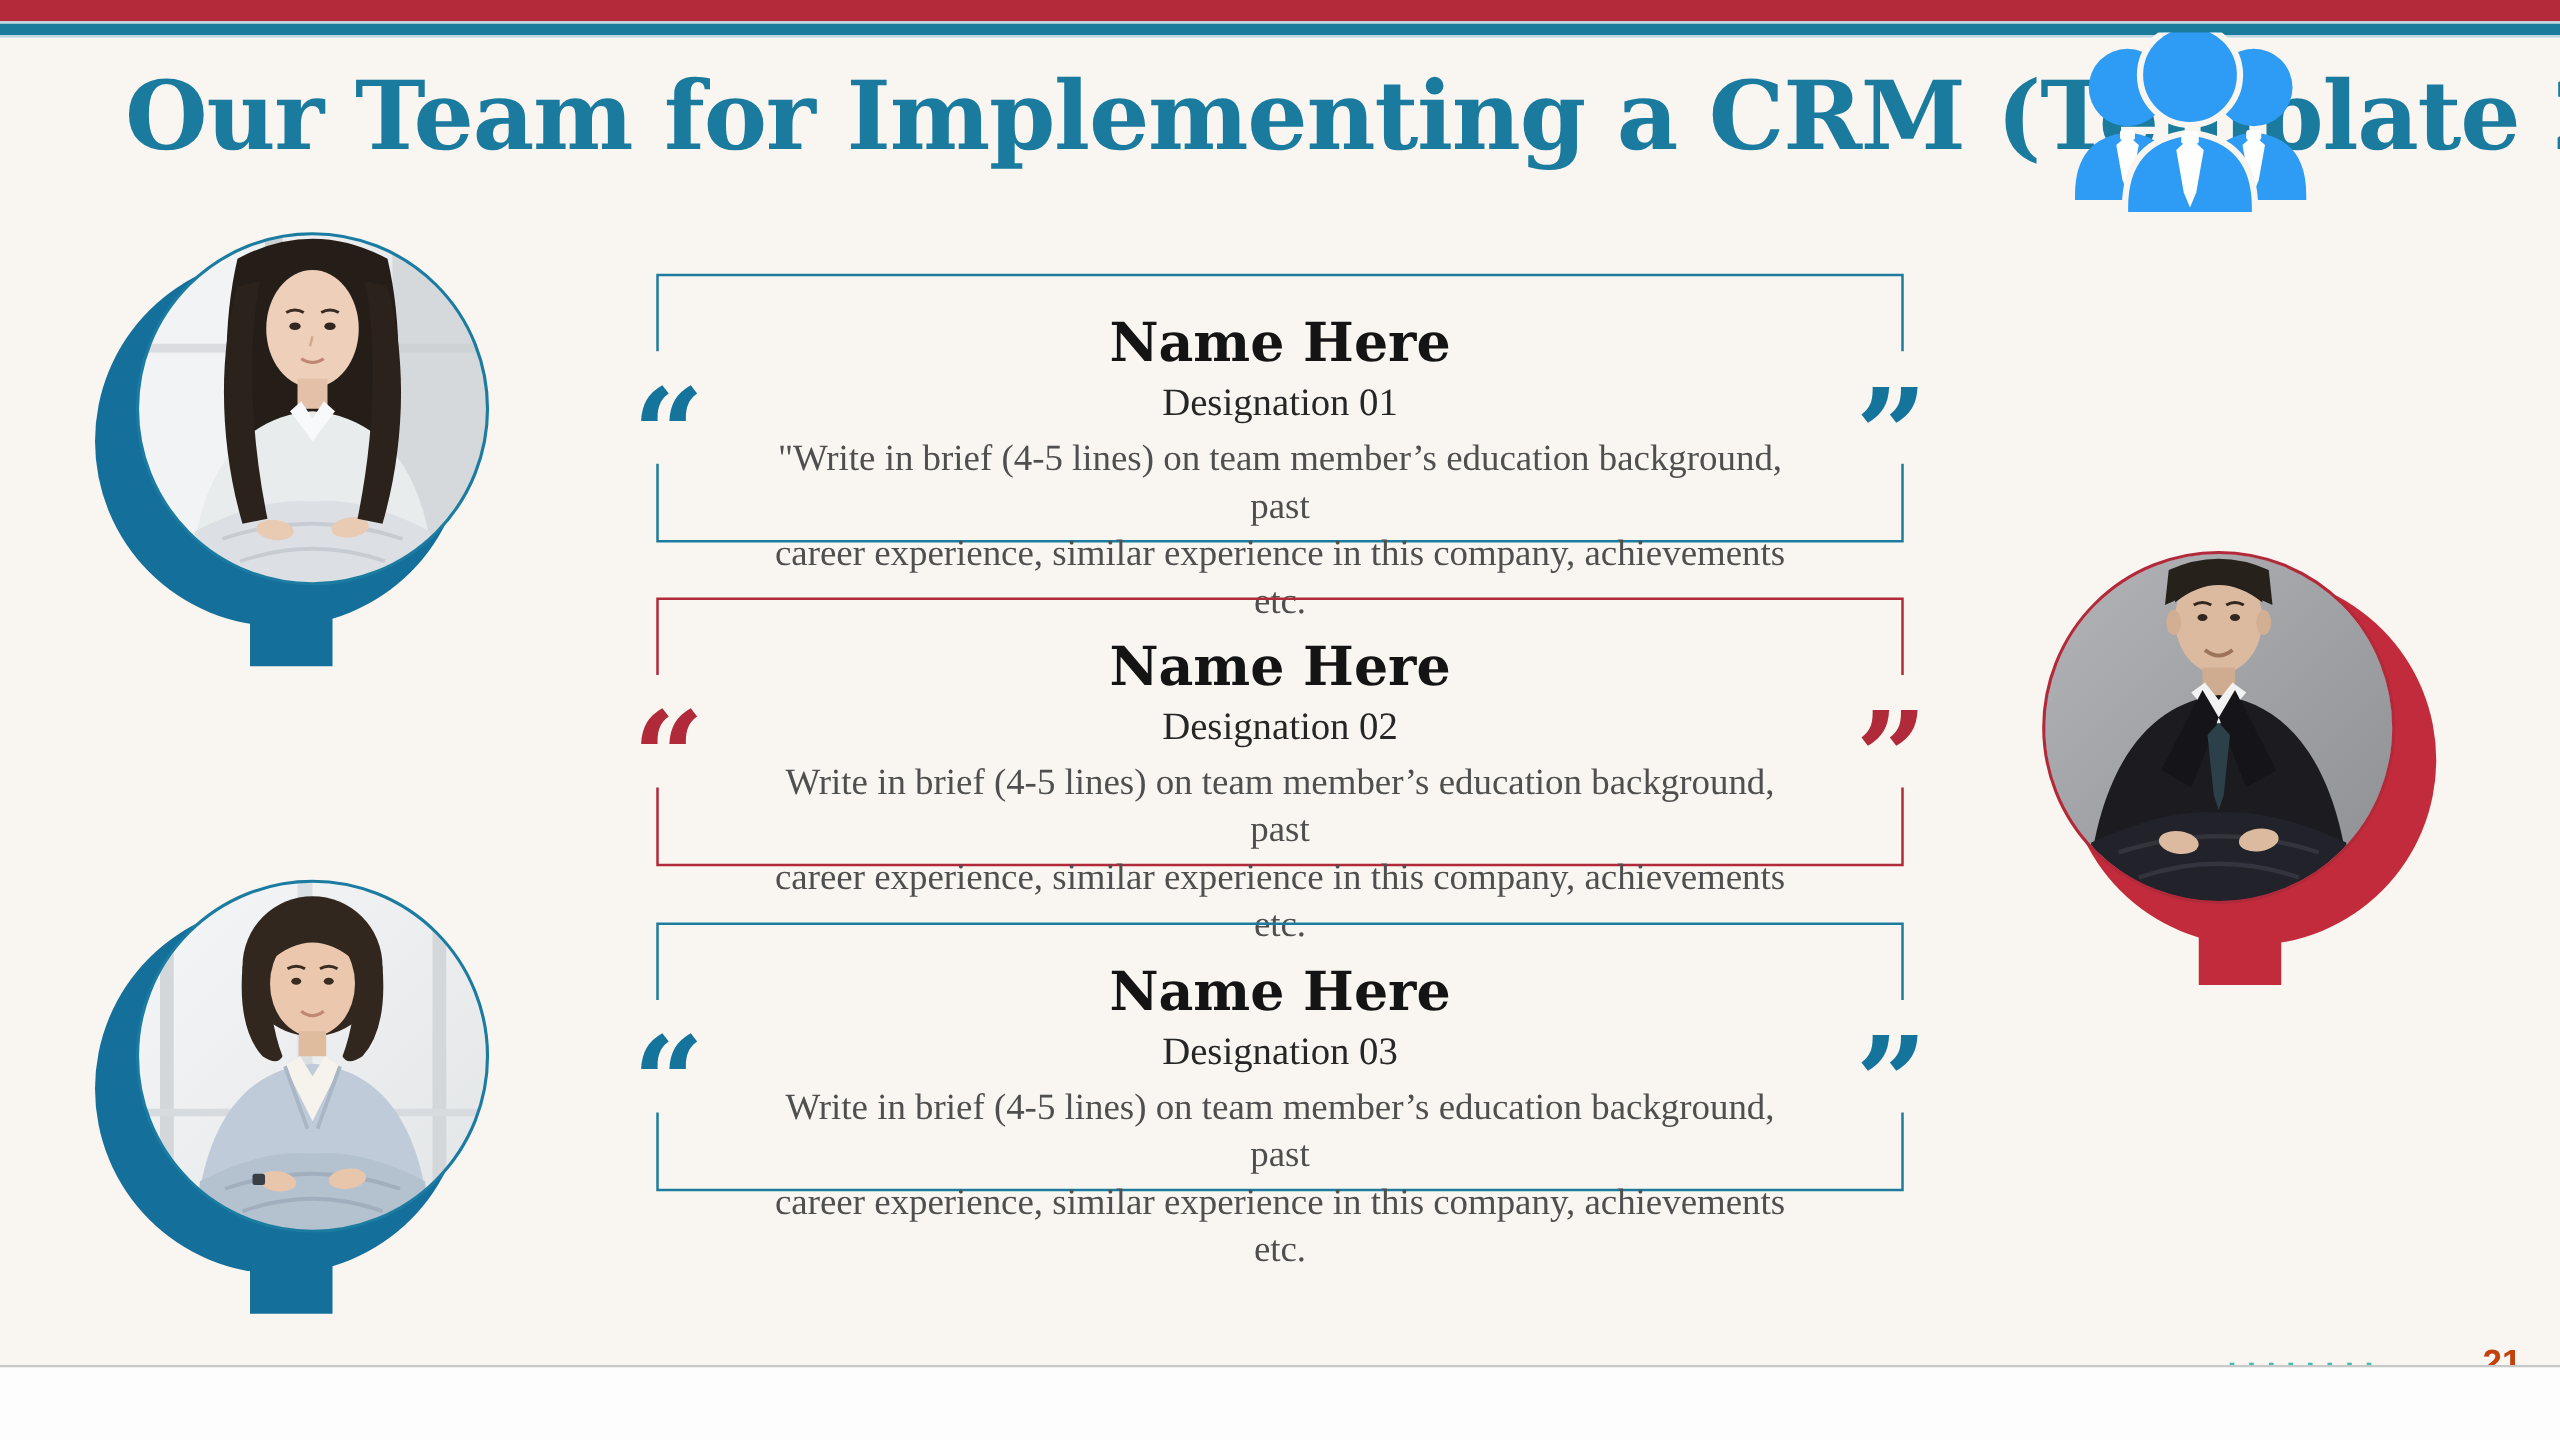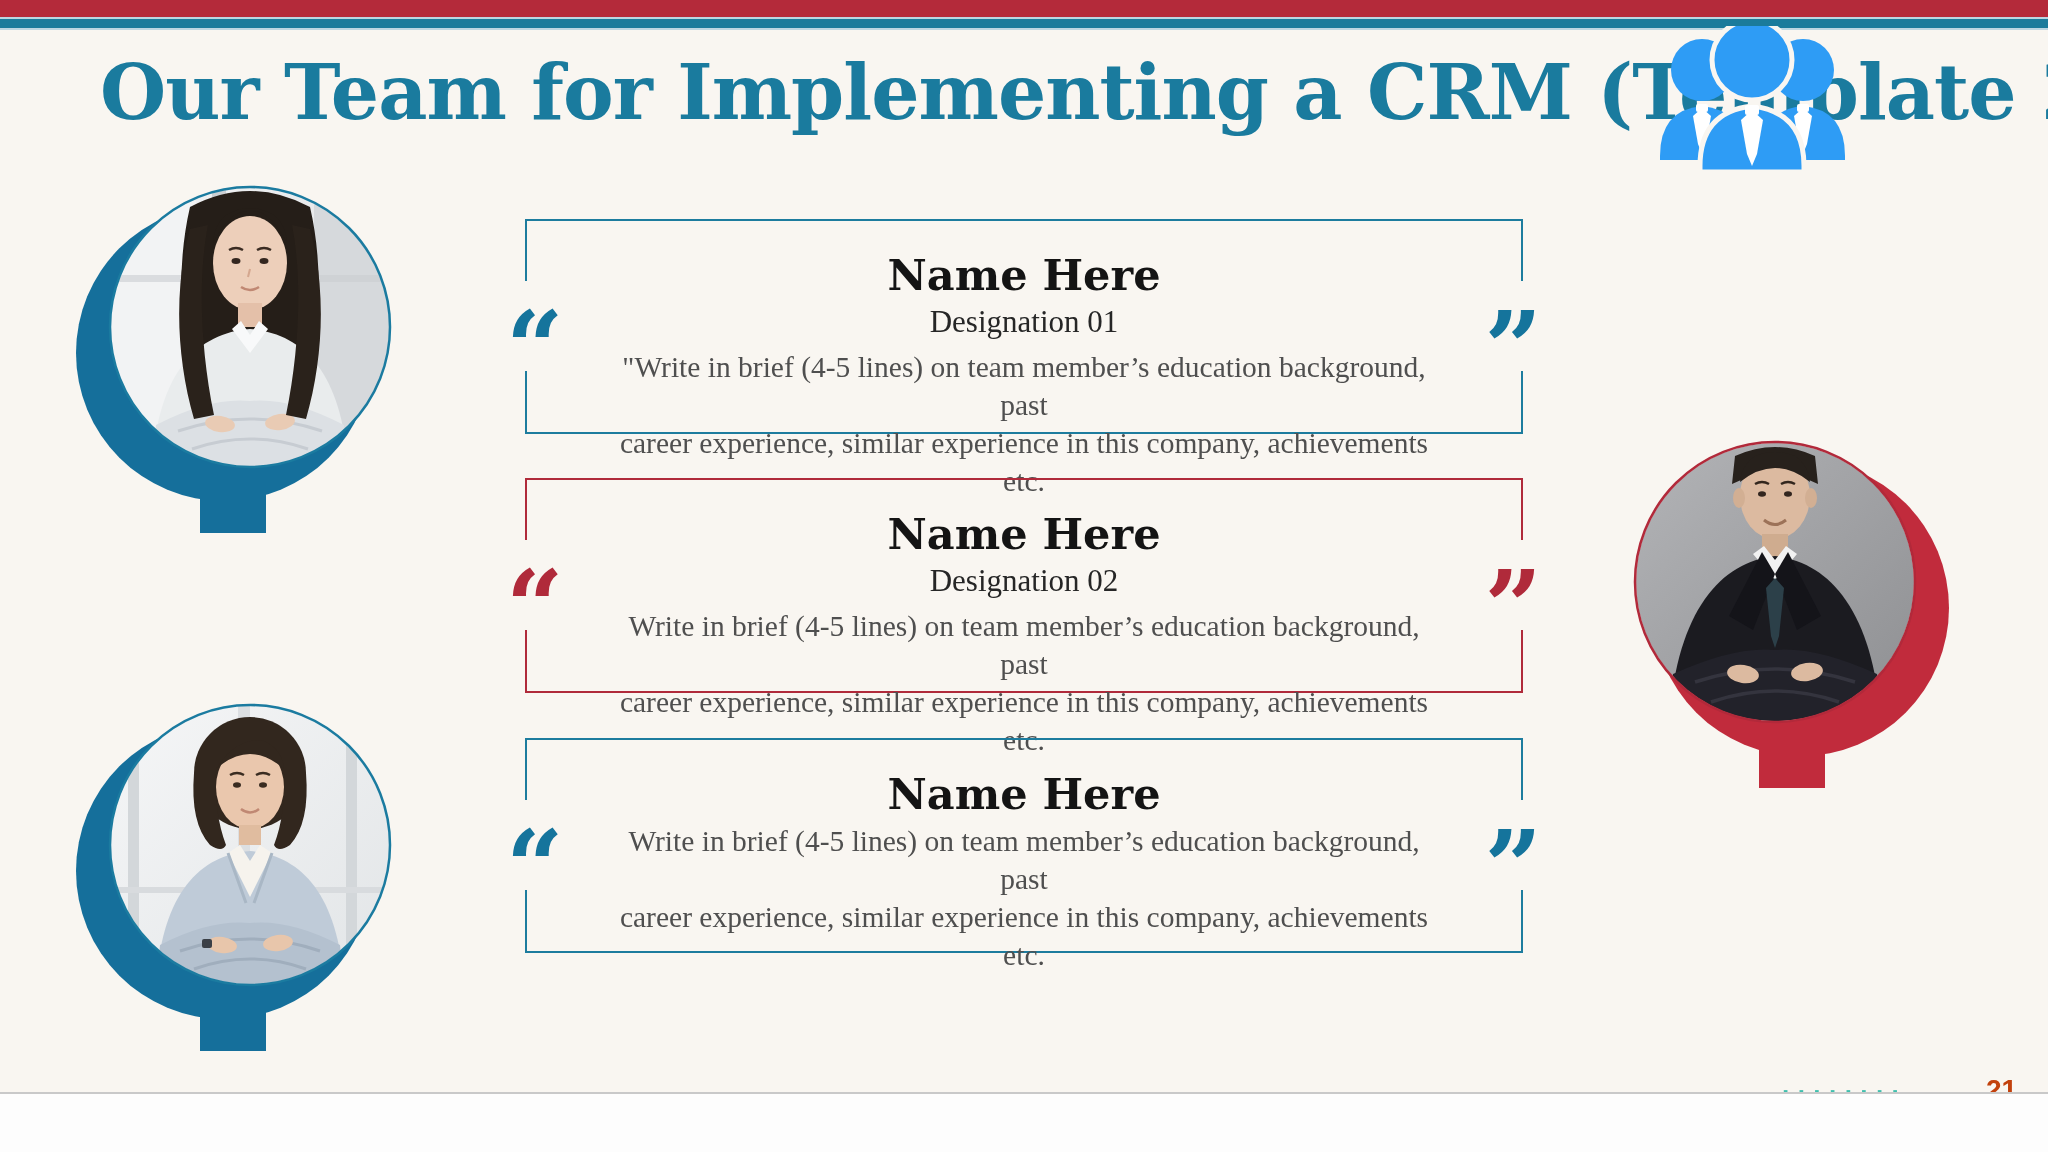--- a/index.html
+++ b/index.html
@@ -261,20 +261,21 @@
       <span>career experience, similar experience in this company, achievements etc.</span>
     </div>
   </div>
 
   <div class="qbox teal" style="top:738px">
     <div class="gap gapL"></div>
     <div class="gap gapR"></div>
     <span class="qmark qL">“</span>
     <span class="qmark qR">”</span>
     <div class="m-name">Name Here</div>
+    <div class="m-desig">Designation 03</div>
     <div class="m-desc">
       <span>Write in brief (4-5 lines) on team member’s education background, past</span>
       <span>career experience, similar experience in this company, achievements etc.</span>
     </div>
   </div>
 
   <div class="footer-dots">········</div>
   <div class="page-num">21</div>
   <div class="footer-line"></div>
   <div class="footer-white"></div>

